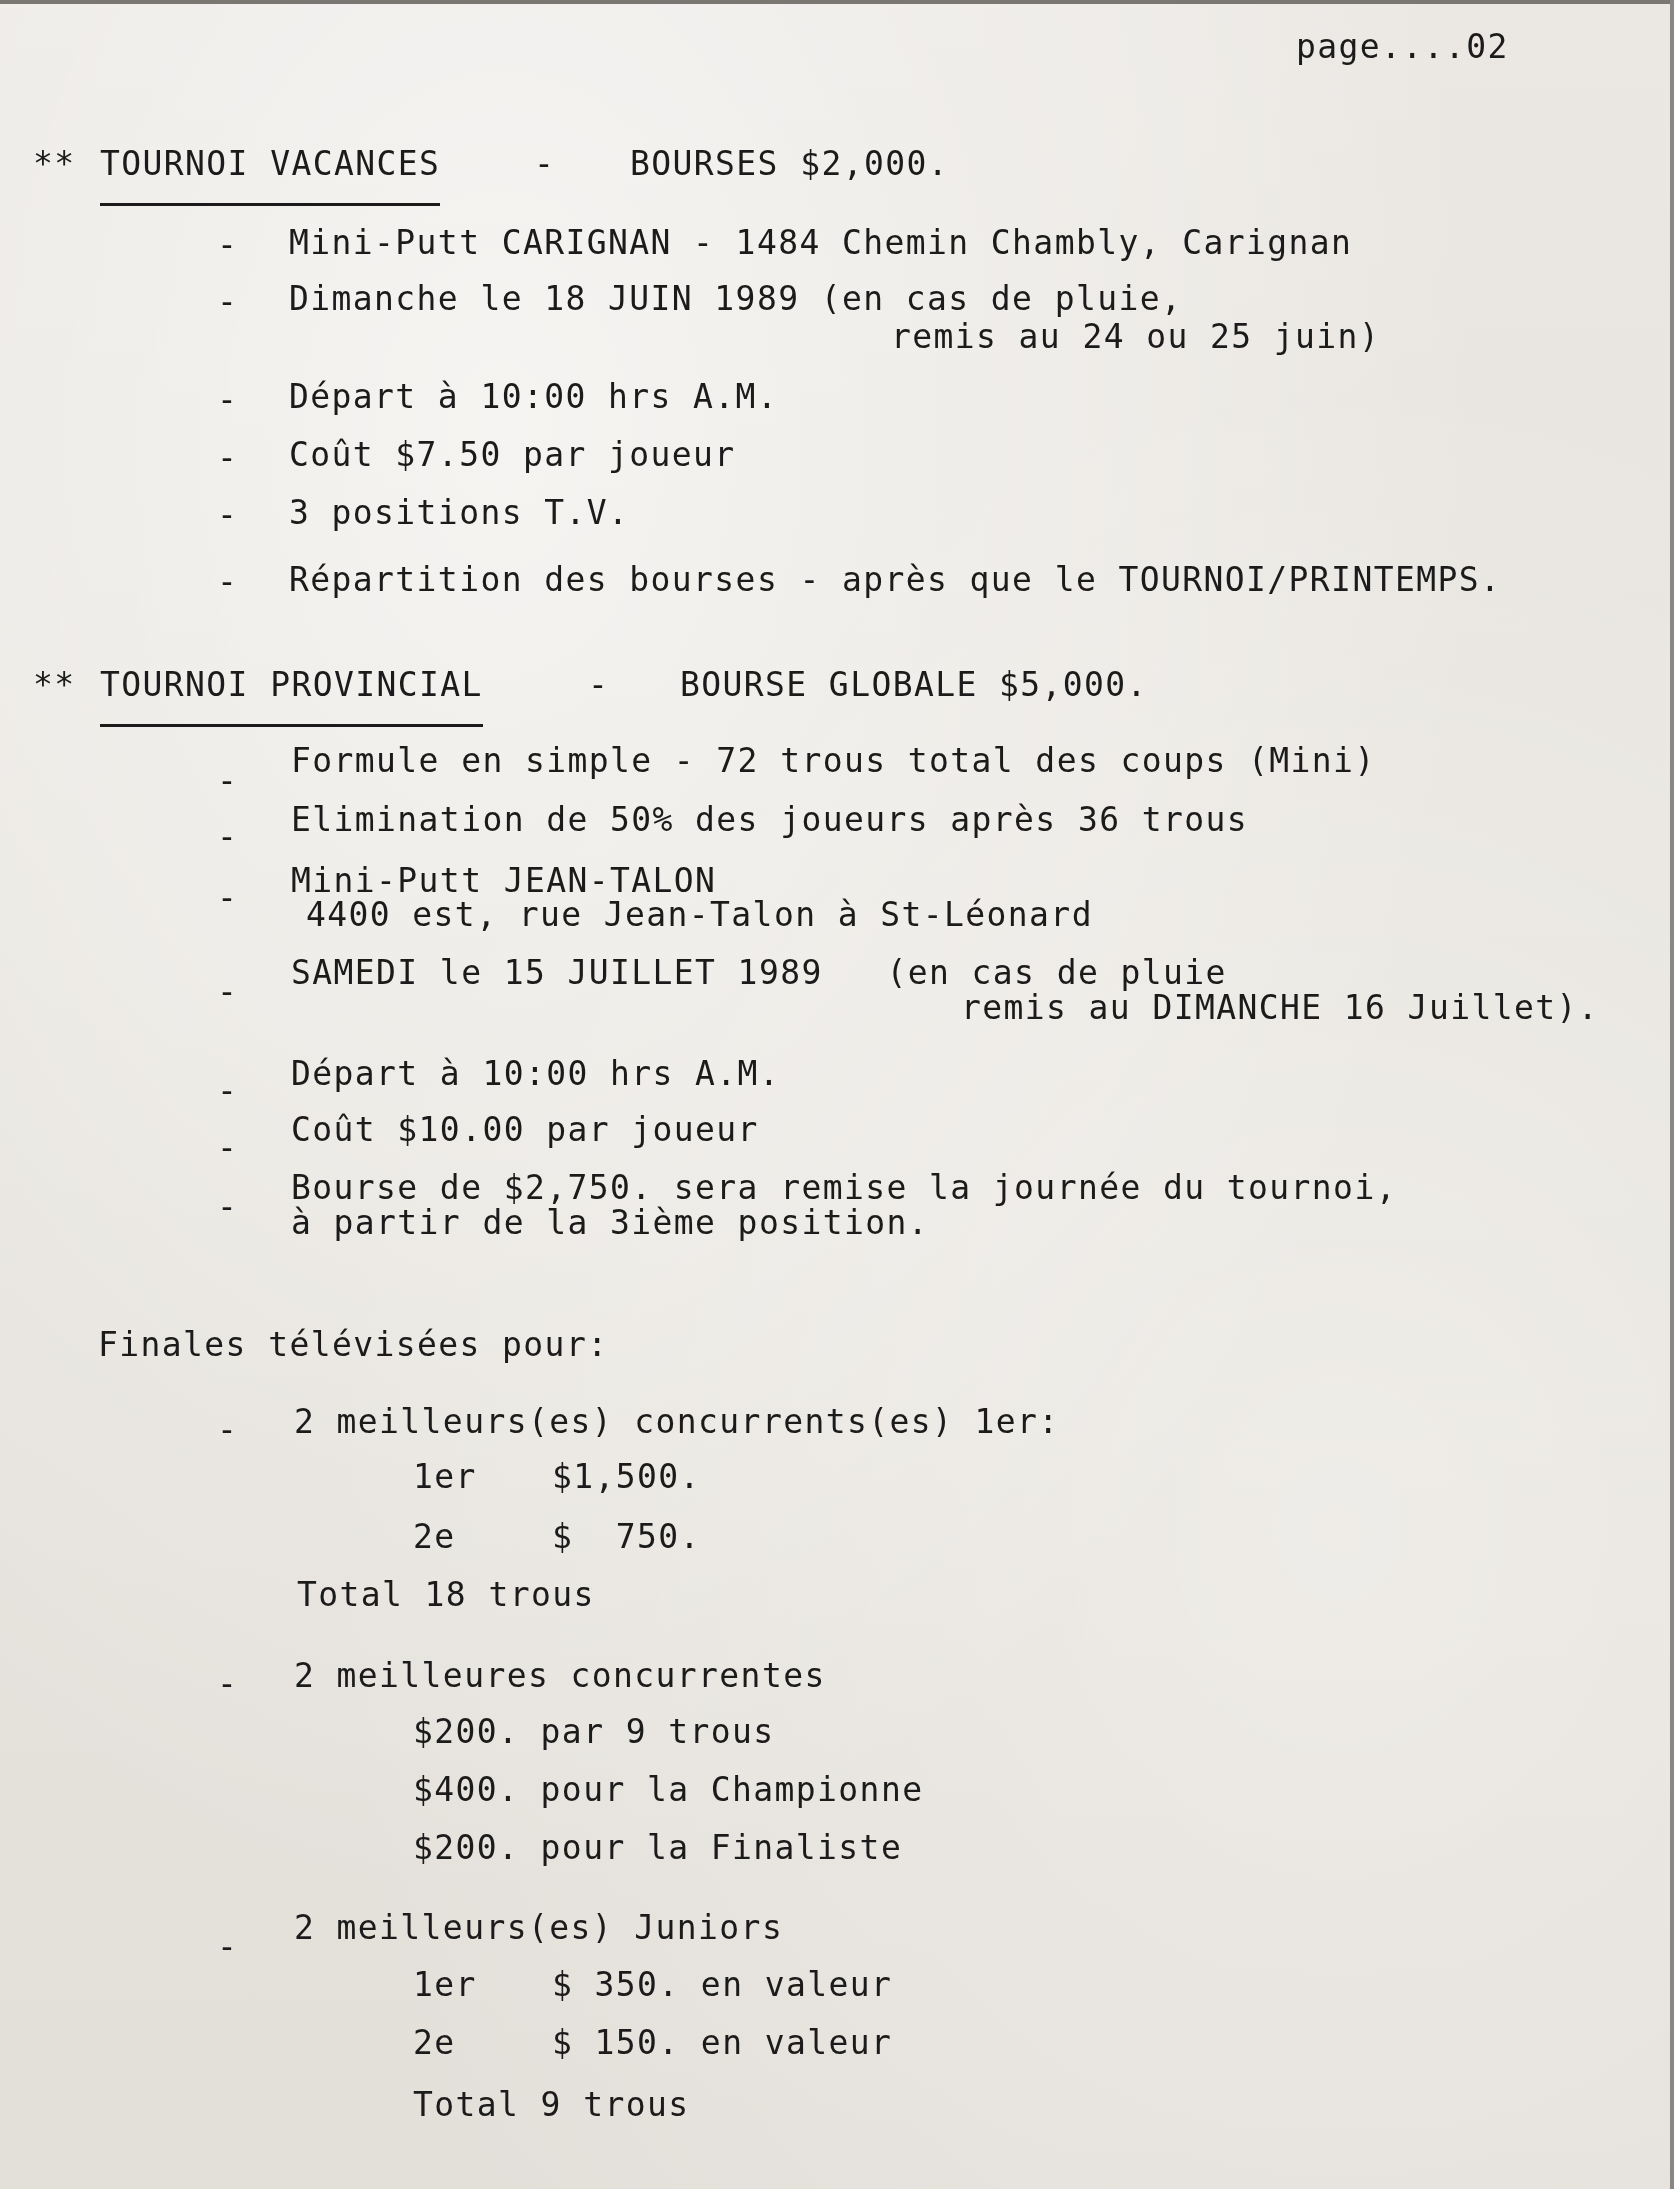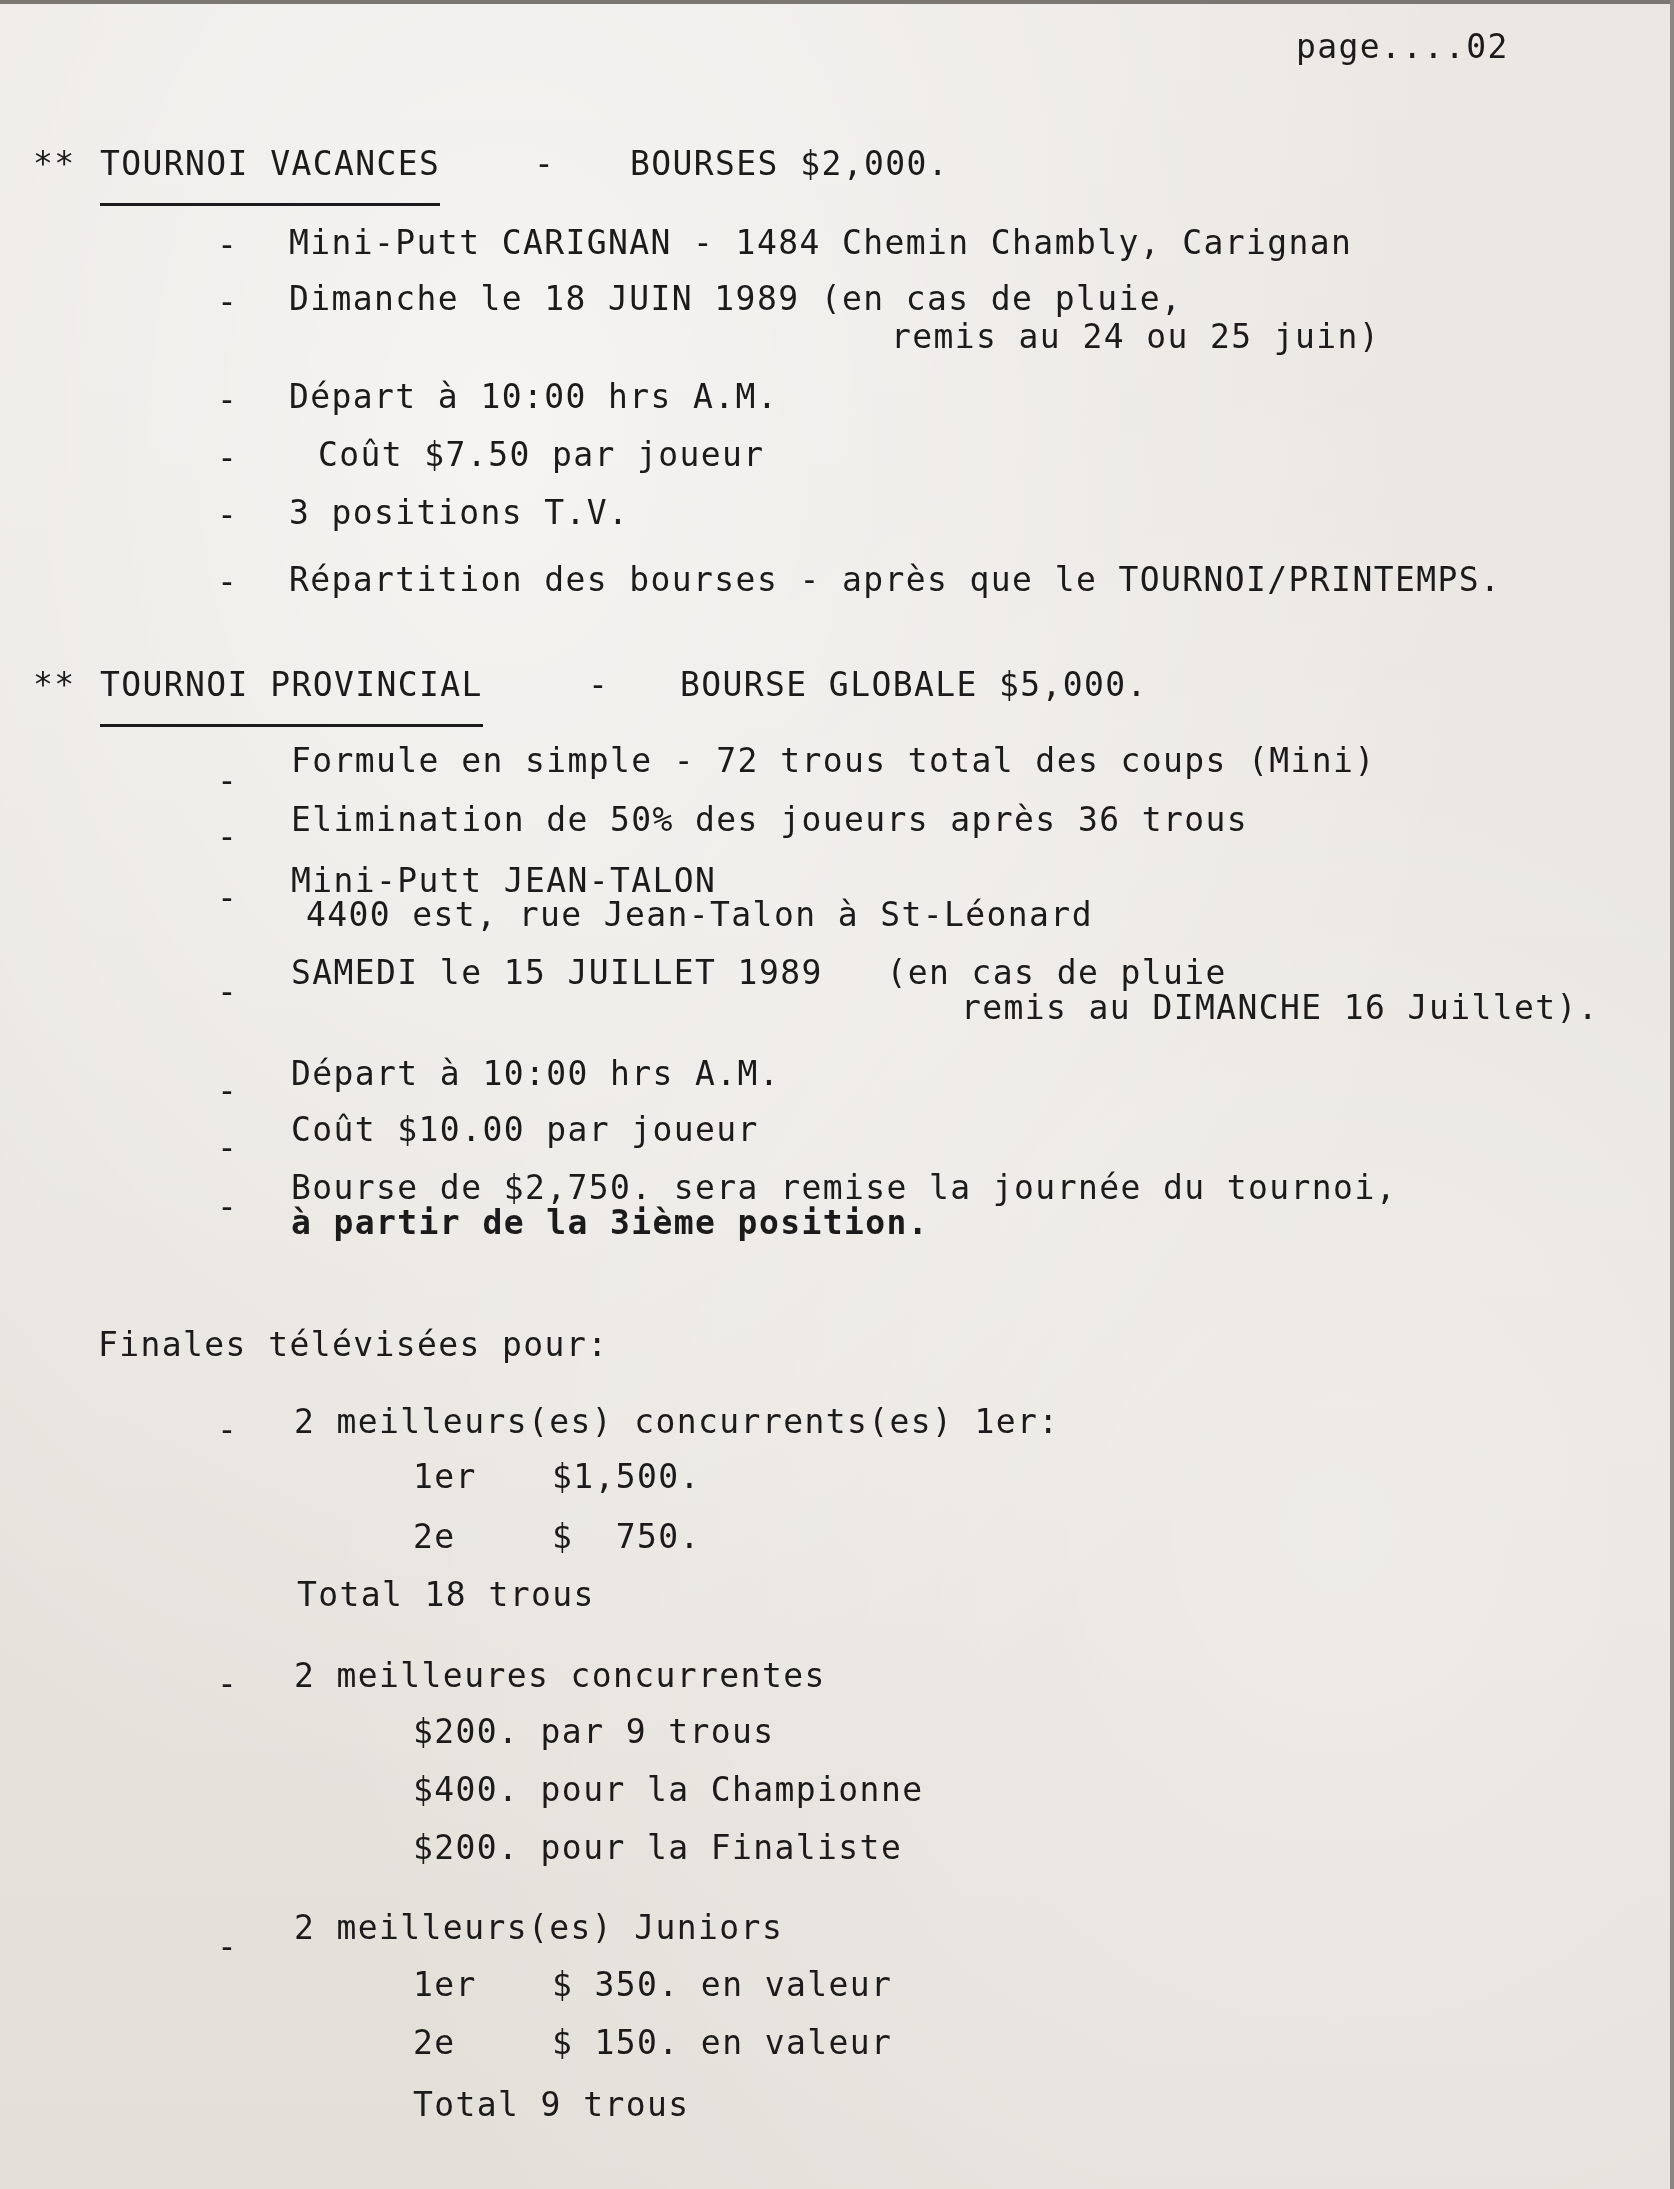--- a/index.html
+++ b/index.html
@@ -51,21 +51,21 @@
 <div class="t" style="left:289px; top:226px;">Mini-Putt CARIGNAN - 1484 Chemin Chambly, Carignan</div>
 
 <div class="dash" style="left:217px; top:285px;">-</div>
 <div class="t" style="left:289px; top:282px;">Dimanche le 18 JUIN 1989 (en cas de pluie,</div>
 <div class="t" style="left:891px; top:320px;">remis au 24 ou 25 juin)</div>
 
 <div class="dash" style="left:217px; top:383px;">-</div>
 <div class="t" style="left:289px; top:380px;">Départ à 10:00 hrs A.M.</div>
 
 <div class="dash" style="left:217px; top:441px;">-</div>
-<div class="t" style="left:289px; top:438px;margin-left:29px;">Coût $7.50 par joueur</div>
+<div class="t" style="left:289px; top:438px;">Coût $7.50 par joueur</div>
 
 <div class="dash" style="left:217px; top:498px;">-</div>
 <div class="t" style="left:289px; top:496px;">3 positions T.V.</div>
 
 <div class="dash" style="left:217px; top:565px;">-</div>
 <div class="t" style="left:289px; top:563px;">Répartition des bourses - après que le TOURNOI/PRINTEMPS.</div>
 
 <div class="t" style="left:33px; top:668px;">**</div>
 <div class="t u" style="left:100px; top:668px;">TOURNOI PROVINCIAL</div>
 <div class="t" style="left:588px; top:668px;">-</div>
@@ -86,21 +86,21 @@
 <div class="t" style="left:961px; top:991px;">remis au DIMANCHE 16 Juillet).</div>
 
 <div class="dash" style="left:217px; top:1074px;">-</div>
 <div class="t" style="left:291px; top:1057px;">Départ à 10:00 hrs A.M.</div>
 
 <div class="dash" style="left:217px; top:1131px;">-</div>
 <div class="t" style="left:291px; top:1113px;">Coût $10.00 par joueur</div>
 
 <div class="dash" style="left:217px; top:1190px;">-</div>
 <div class="t" style="left:291px; top:1171px;">Bourse de $2,750. sera remise la journée du tournoi,</div>
-<div class="t" style="left:291px; top:1206px;font-weight:bold;">à partir de la 3ième position.</div>
+<div class="t" style="left:291px; top:1206px;">à partir de la 3ième position.</div>
 
 <div class="t" style="left:98px; top:1328px;">Finales télévisées pour:</div>
 
 <div class="dash" style="left:217px; top:1413px;">-</div>
 <div class="t" style="left:294px; top:1405px;">2 meilleurs(es) concurrents(es) 1er:</div>
 <div class="t" style="left:413px; top:1460px;">1er</div>
 <div class="t" style="left:552px; top:1460px;">$1,500.</div>
 <div class="t" style="left:413px; top:1520px;">2e</div>
 <div class="t" style="left:552px; top:1520px;">$  750.</div>
 <div class="t" style="left:297px; top:1578px;">Total 18 trous</div>

